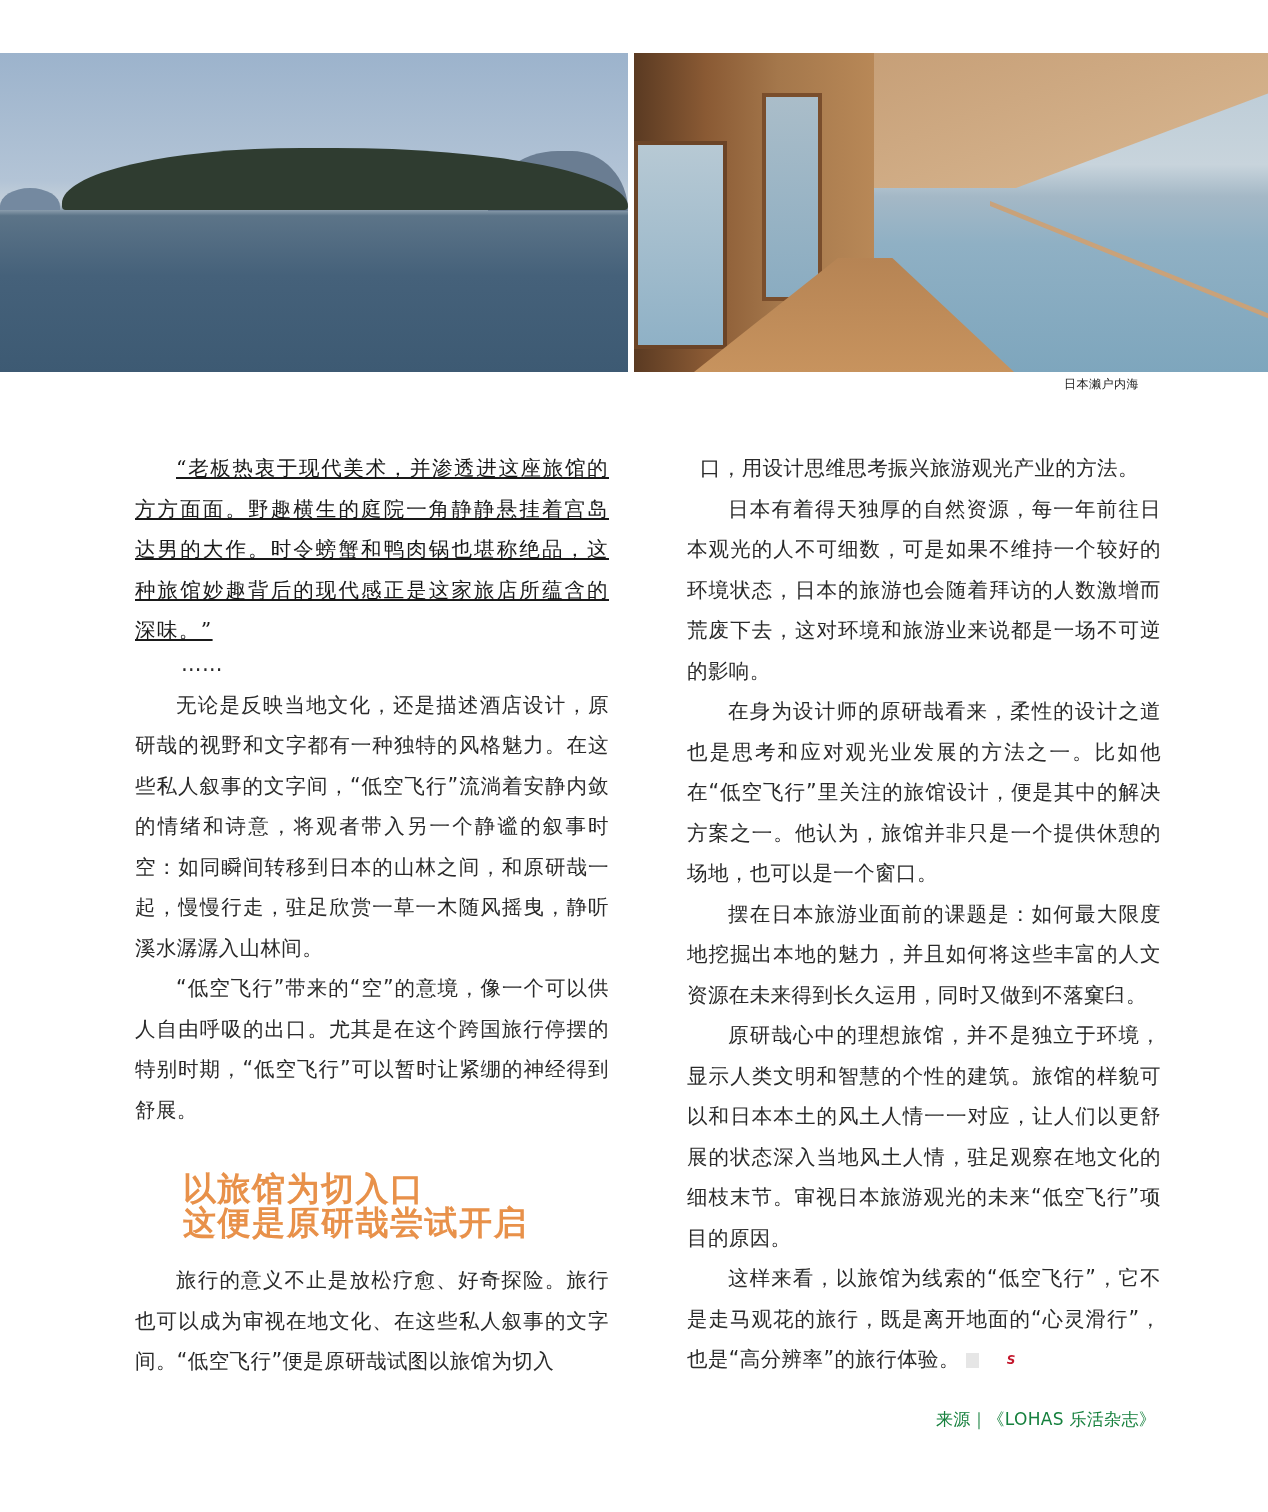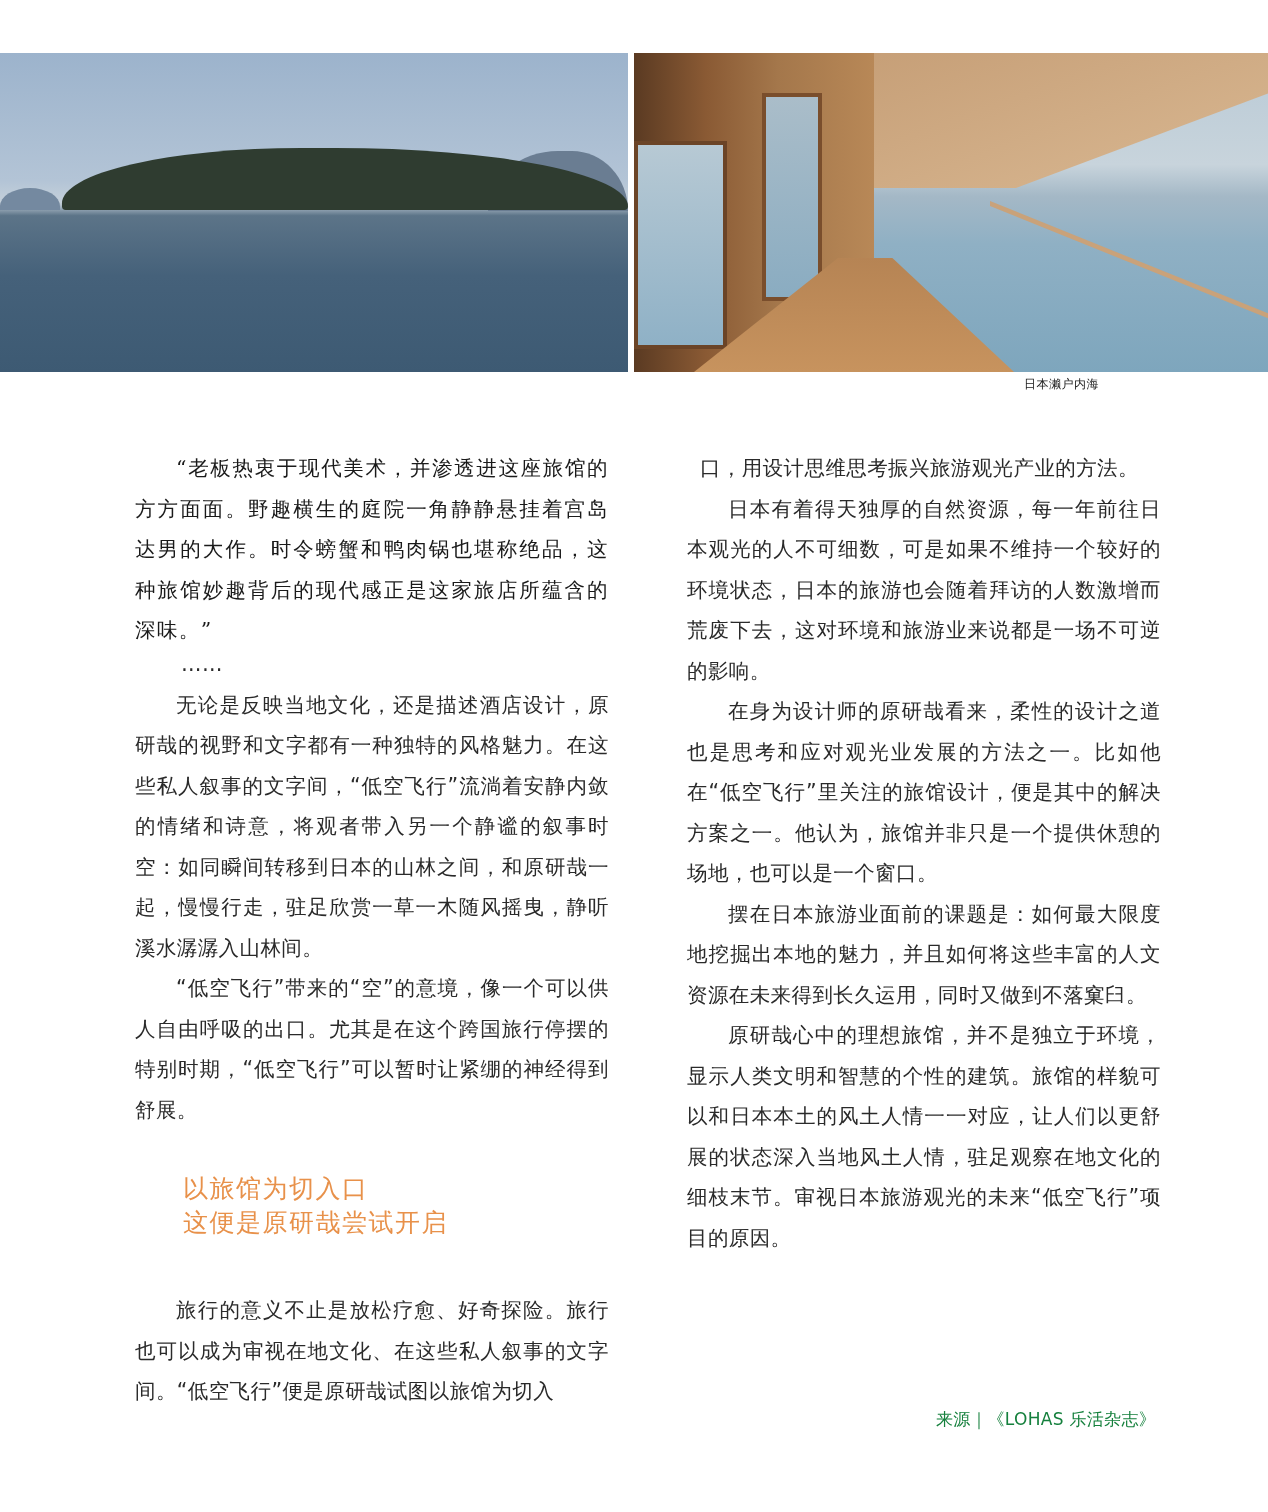--- a/index.html
+++ b/index.html
@@ -19,29 +19,29 @@
   .ceiling { position:absolute; left:130px; top:0; width:504px; height:135px;
     background:linear-gradient(160deg,#c49c74,#d9b892); clip-path:polygon(0 0,100% 0,100% 30%,50% 100%,0 100%); }
   .wall { position:absolute; left:0; top:0; width:240px; height:319px;
     background:linear-gradient(90deg,#5a3a22,#8a5a34 30%,#a4774b 60%,#b88857); clip-path:polygon(0 0,100% 0,100% 100%,0 100%); }
   .window1 { position:absolute; left:0; top:88px; width:85px; height:200px; background:linear-gradient(#b7c9d4,#8fb1c6); border:4px solid #6b4427; }
   .window2 { position:absolute; left:128px; top:40px; width:52px; height:200px; background:linear-gradient(#aabdc9,#8aacc1); border:4px solid #7a4e2c; }
   .deck { position:absolute; left:60px; top:205px; width:320px; height:114px;
     background:linear-gradient(#b68454,#c7935e); clip-path:polygon(45% 0,62% 0,100% 100%,0 100%); }
   .railing { position:absolute; left:356px; top:148px; width:278px; height:171px;
     border-top:5px solid #c9a27a; transform:skewY(22deg); transform-origin:left top; }
-  .caption { position:absolute; left:1024px; top:376px; font-size:12px; color:#222; letter-spacing:0.5px; }
+  .caption { position:absolute; left:1064px; top:376px; font-size:12px; color:#222; letter-spacing:0.5px; }
   .col { position:absolute; width:474px; font-size:20.5px; line-height:40.5px; letter-spacing:0.4px; }
   #col-left { left:135px; top:448px; }
   #col-right { left:687px; top:448px; }
   .p { margin:0; text-indent:2em; text-align:justify; }
   .p.noindent { text-indent:0;margin-left:13px; }
-  .quote { font-family:"DejaVu Serif","Liberation Serif",serif; color:#1a1a1a; letter-spacing:1.4px; }
+  .quote { font-family:"DejaVu Serif","Liberation Serif",serif; color:#1a1a1a; letter-spacing:1.4px;text-decoration:underline; }
   .ellipsis { margin:0; padding-left:46px; line-height:26px; height:34px; }
-  .heading { margin:42px 0 50px 48px; color:#e8914a; font-weight:normal; font-size:25px; line-height:34px; letter-spacing:1.5px; }
+  .heading { margin:42px 0 20px 48px; color:#e8914a; font-weight:bold; font-size:33px; line-height:34px; letter-spacing:1.5px; }
   .end-mark { display:inline-block; width:13px; height:15px; background:#e6e6e6; color:#c3162b;
     font-style:italic; font-weight:bold; font-size:12px; line-height:15px; text-align:center; vertical-align:middle; margin-left:6px; }
   .source { position:absolute; left:936px; top:1408px; font-size:17px; color:#15803d; letter-spacing:0.3px; }
 </style>
 </head>
 <body>
 
 <div id="photo-left" class="photo">
   <div class="mountain-far-left"></div>
   <div class="mountain-far"></div>
@@ -70,15 +70,16 @@
   </div>
   <p class="p">旅行的意义不止是放松疗愈、好奇探险。旅行也可以成为审视在地文化、在这些私人叙事的文字间。“低空飞行”便是原研哉试图以旅馆为切入</p>
 </div>
 
 <div id="col-right" class="col">
   <p class="p noindent">口，用设计思维思考振兴旅游观光产业的方法。</p>
   <p class="p">日本有着得天独厚的自然资源，每一年前往日本观光的人不可细数，可是如果不维持一个较好的环境状态，日本的旅游也会随着拜访的人数激增而荒废下去，这对环境和旅游业来说都是一场不可逆的影响。</p>
   <p class="p">在身为设计师的原研哉看来，柔性的设计之道也是思考和应对观光业发展的方法之一。比如他在“低空飞行”里关注的旅馆设计，便是其中的解决方案之一。他认为，旅馆并非只是一个提供休憩的场地，也可以是一个窗口。</p>
   <p class="p">摆在日本旅游业面前的课题是：如何最大限度地挖掘出本地的魅力，并且如何将这些丰富的人文资源在未来得到长久运用，同时又做到不落窠臼。</p>
   <p class="p">原研哉心中的理想旅馆，并不是独立于环境，显示人类文明和智慧的个性的建筑。旅馆的样貌可以和日本本土的风土人情一一对应，让人们以更舒展的状态深入当地风土人情，驻足观察在地文化的细枝末节。审视日本旅游观光的未来“低空飞行”项目的原因。</p>
+  <p class="p"><span>这样来看，以旅馆为线索的“低空飞行”，它不是走马观花的旅行，既是离开地面的“心灵滑行”，也是“高分辨率”的旅行体验。</span><span class="end-mark">S</span></p>
 </div>
 
 <div class="source">来源｜《LOHAS 乐活杂志》</div>
 
 </body></html>

